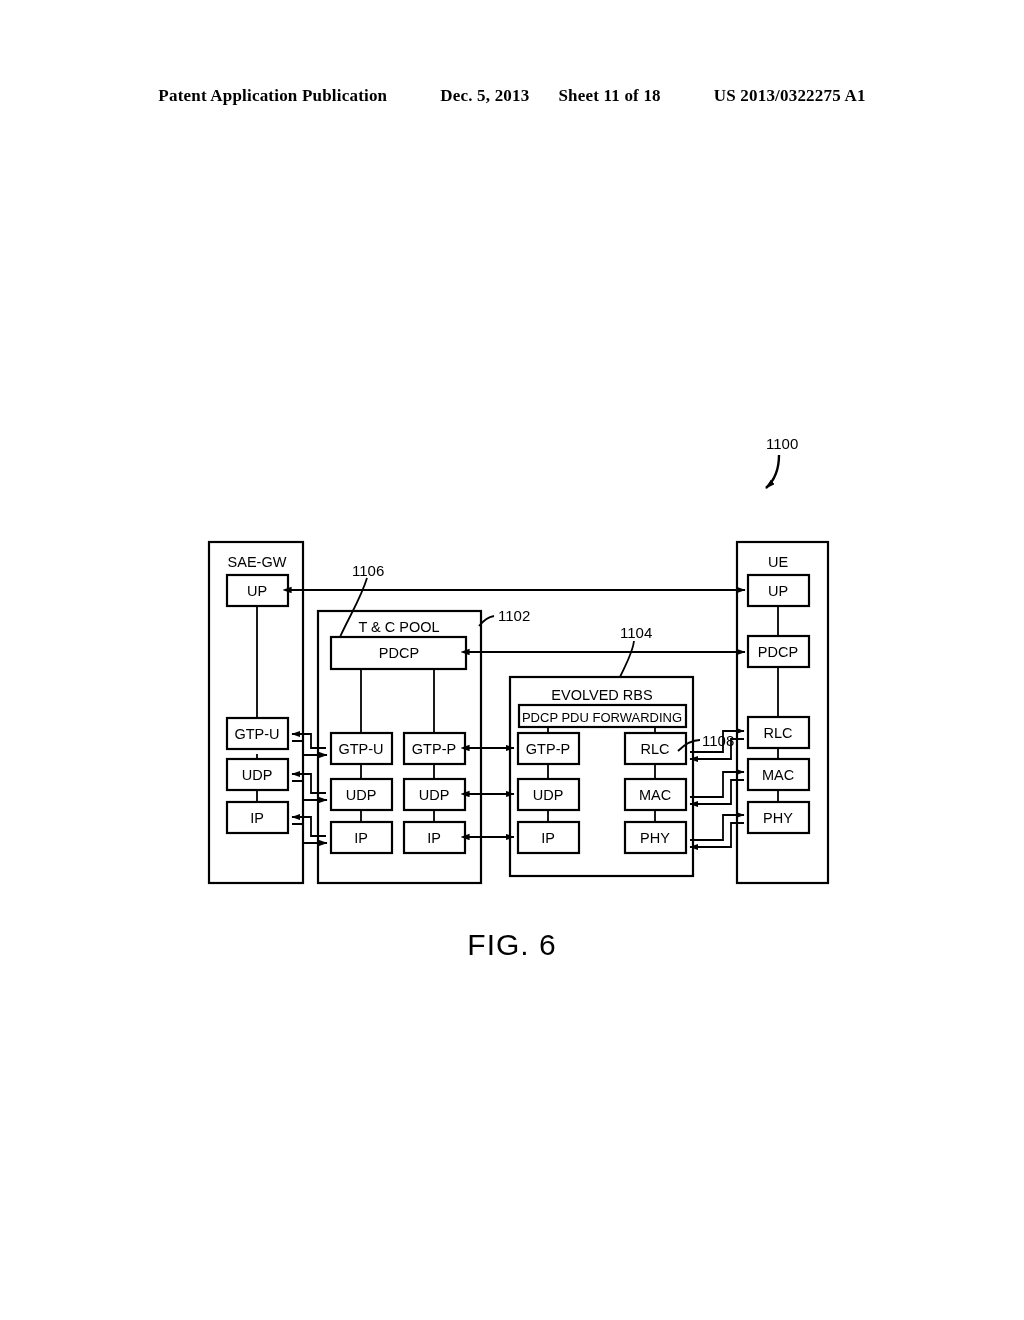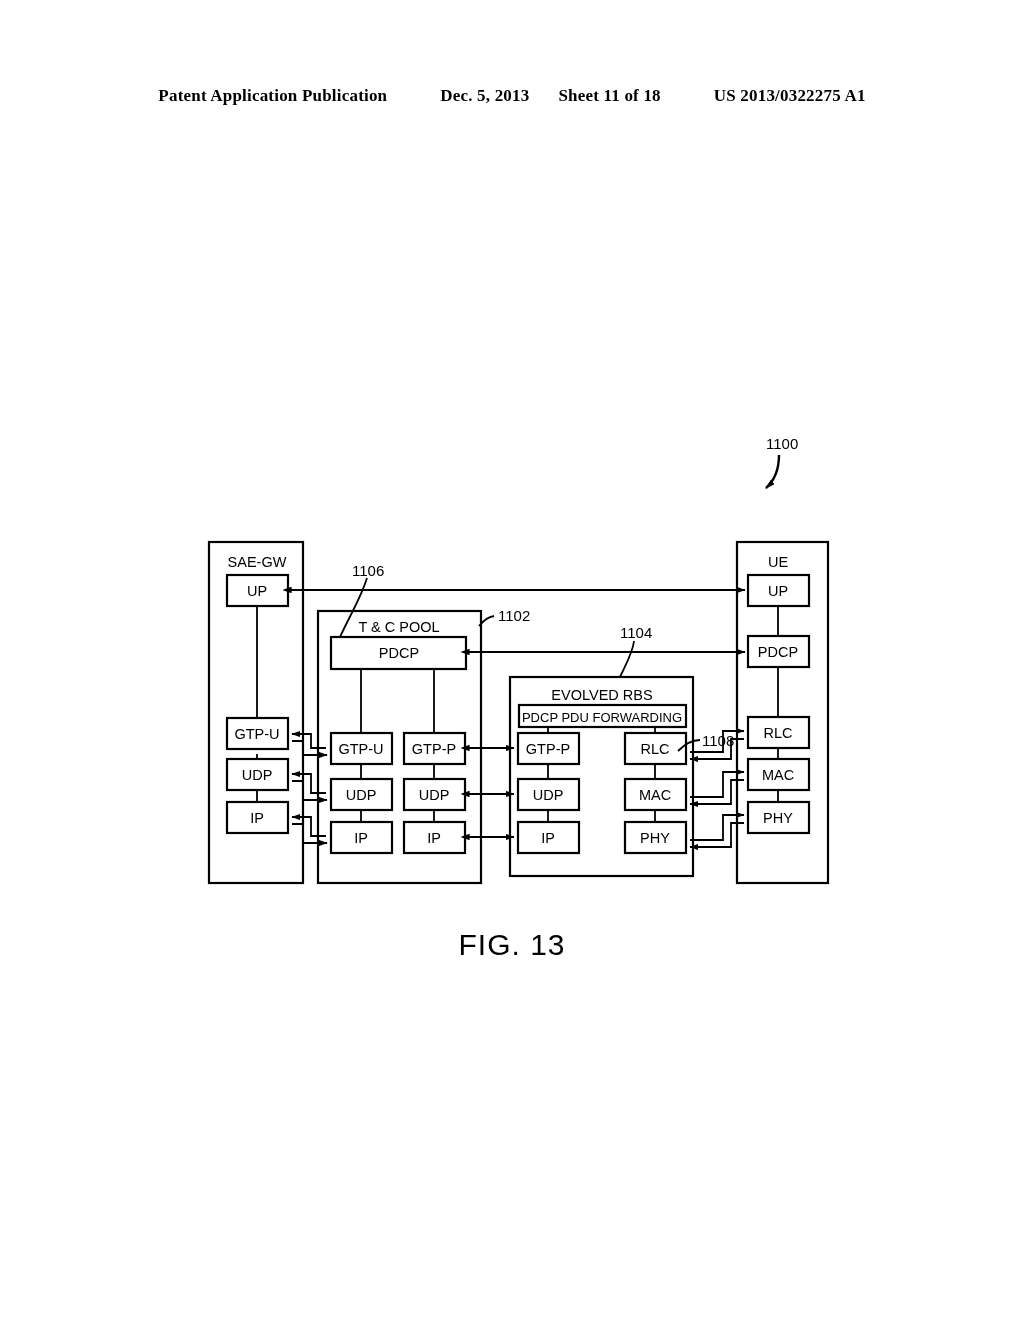--- a/index.html
+++ b/index.html
@@ -231,13 +231,13 @@
   <text class="t-box" x="778" y="780">MAC</text>
   <text class="t-box" x="778" y="823">PHY</text>
 
   <text class="t-ref" x="352" y="576">1106</text>
   <text class="t-ref" x="498" y="621">1102</text>
   <text class="t-ref" x="620" y="638">1104</text>
   <text class="t-ref" x="702" y="746">1108</text>
 </svg>
 </div>
 
-<div id="fig-caption">FIG. 13</div>
+<div id="fig-caption">FIG. 6</div>
 
 </body></html>

